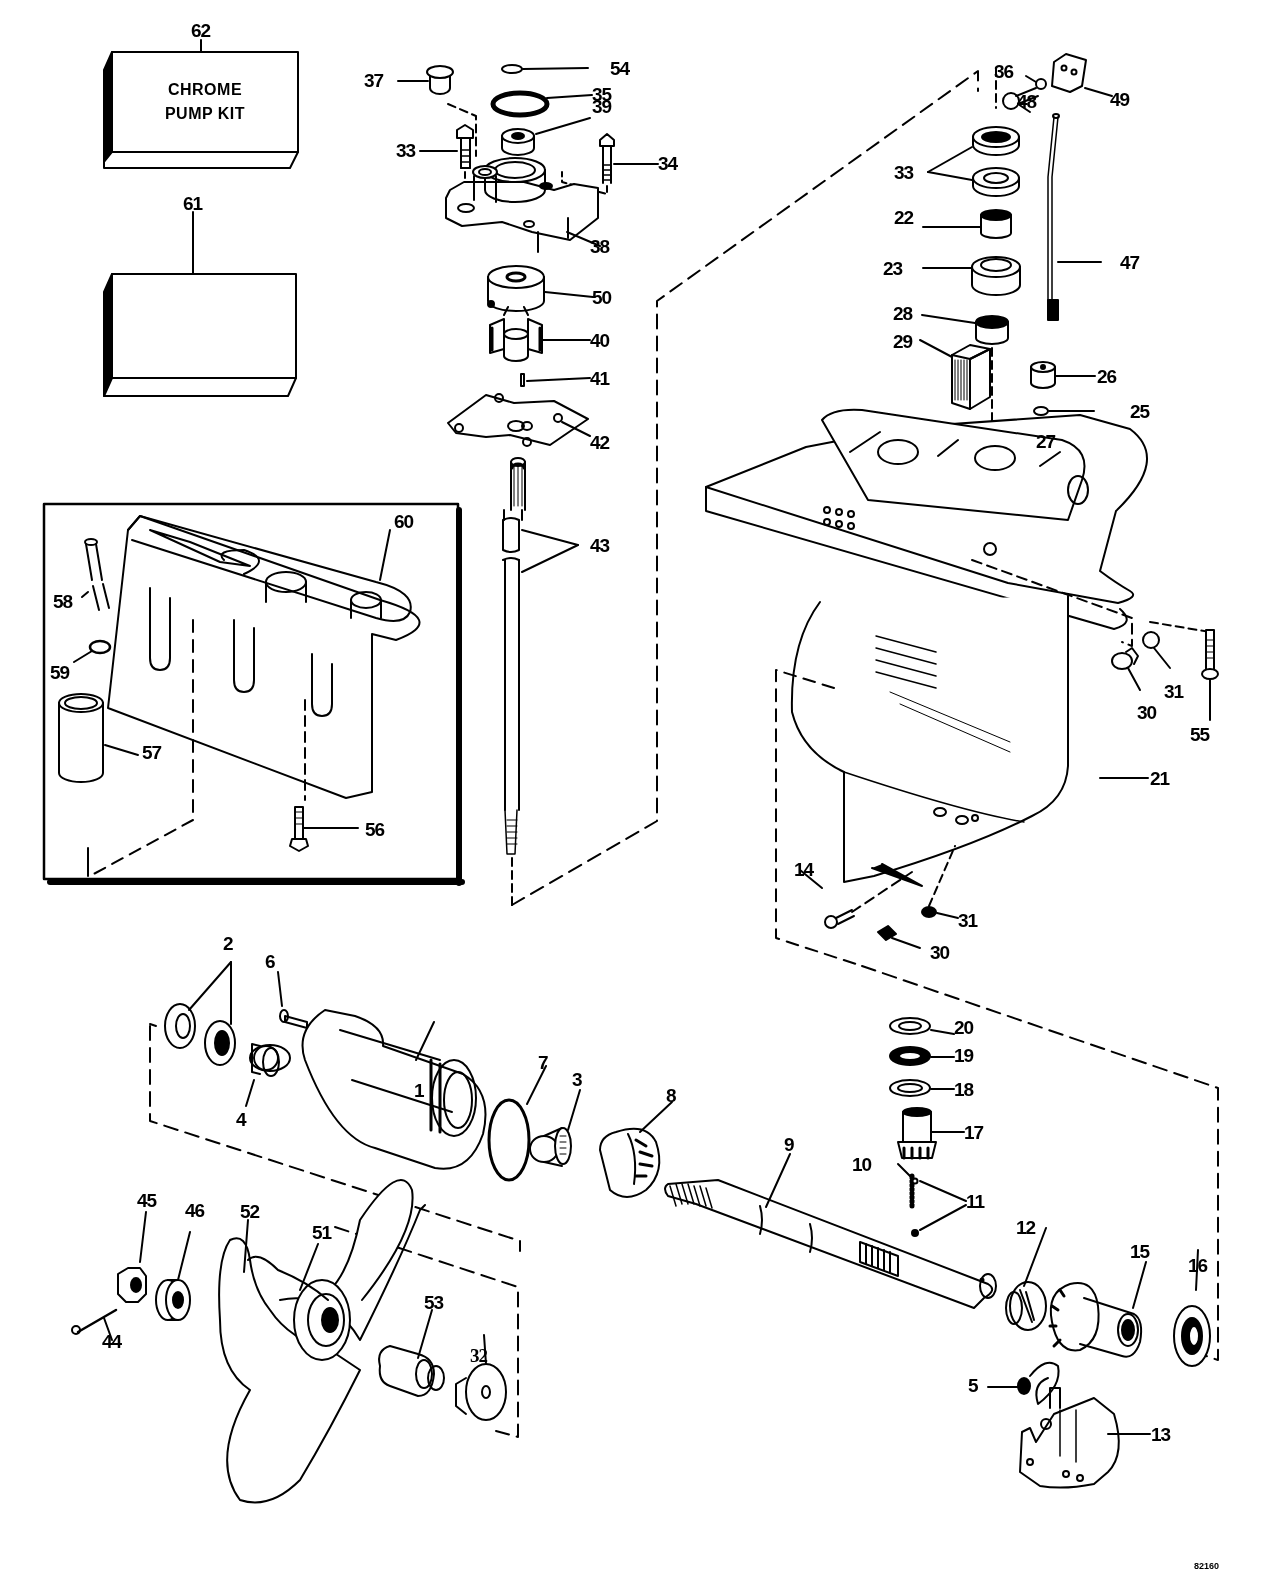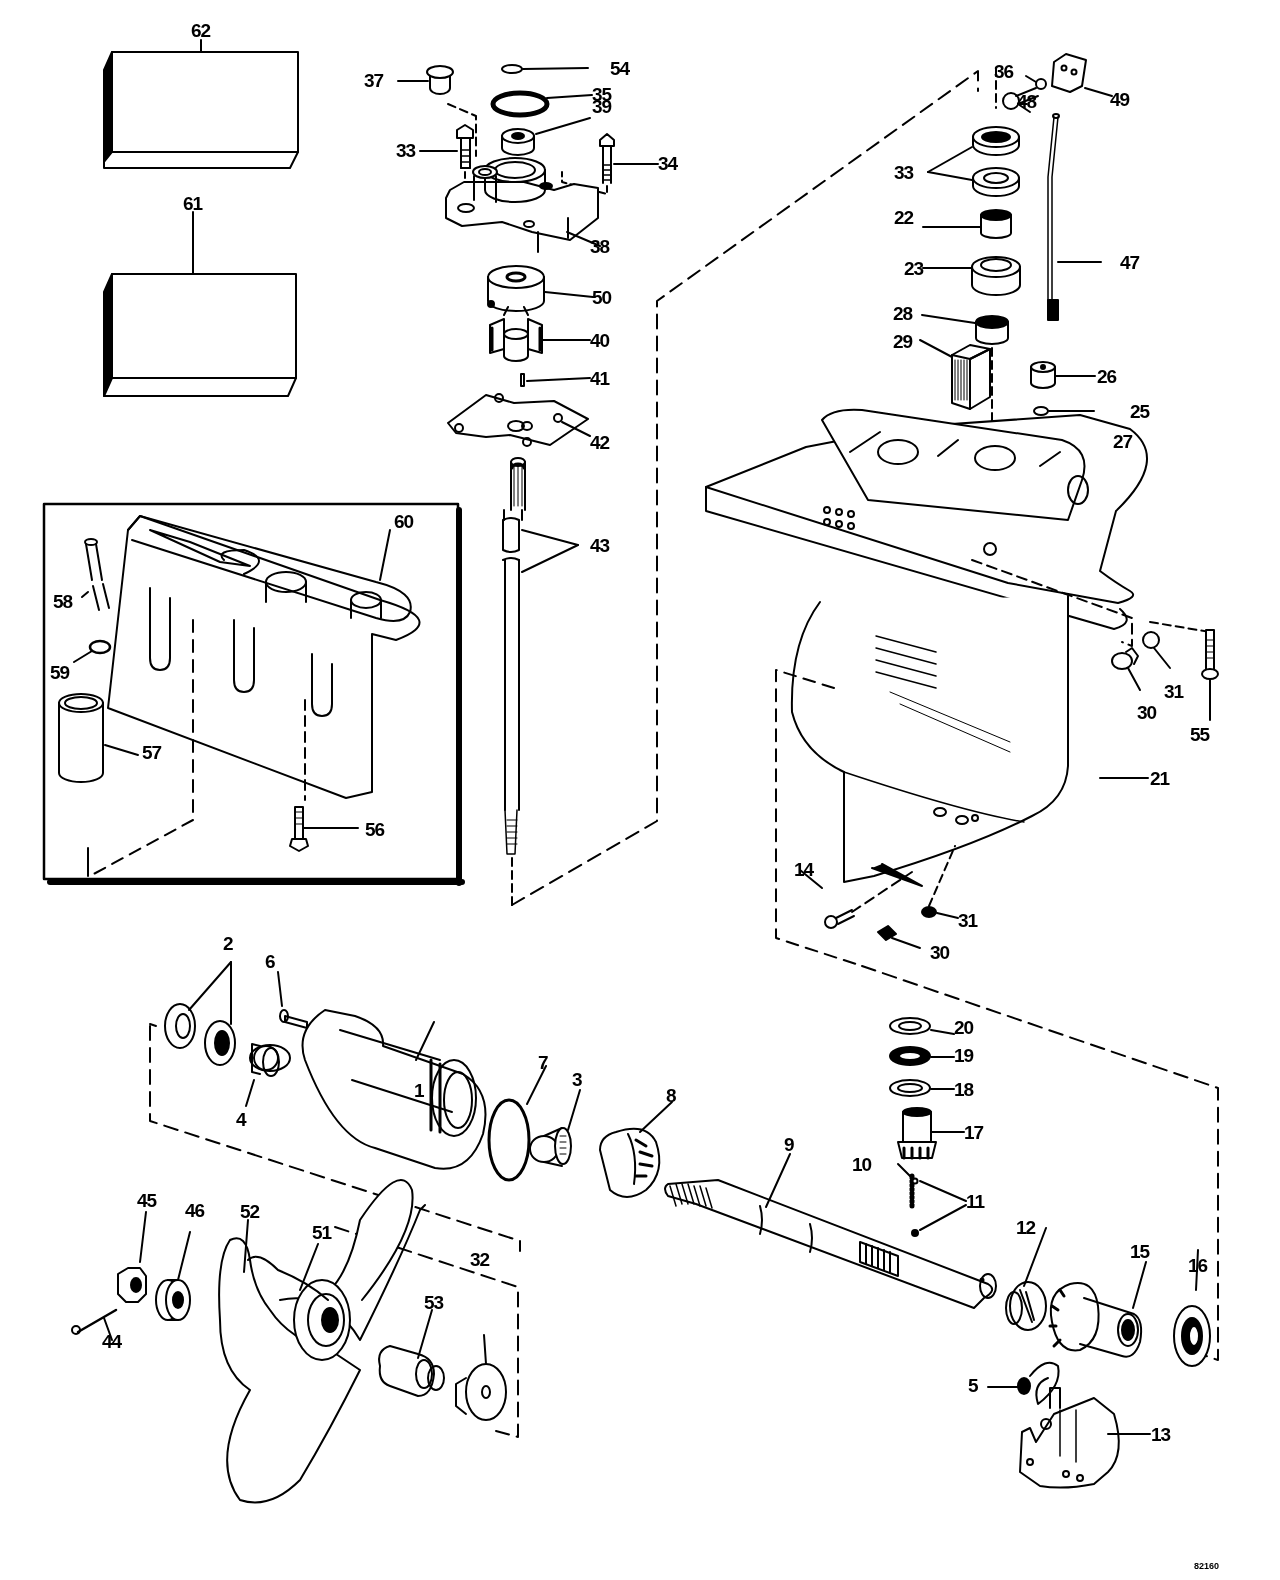--- a/index.html
+++ b/index.html
@@ -422,20 +422,24 @@
     <line x1="418" y1="1358" x2="432" y2="1310"></line>
 
     <ellipse cx="486" cy="1392" rx="20" ry="28" fill="#fff"></ellipse>
     <path d="M466 1378 l-10 6 v22 l10 8"></path>
     <ellipse cx="486" cy="1392" rx="4" ry="6"></ellipse>
     <line x1="486" y1="1364" x2="484" y2="1335"></line>
   </g>
 </svg>
 
 <div class="lbl" style="left:191px;top:21px;">62</div>
+<div class="kit-text" style="left:112px;top:78px;width:186px;">
+  <div>CHROME</div>
+  <div>PUMP KIT</div>
+</div>
 <div class="lbl" style="left:183px;top:194px;">61</div>
 
 <div class="lbl" style="left:414px;top:1081px;">1</div>
 <div class="lbl" style="left:223px;top:934px;">2</div>
 <div class="lbl" style="left:572px;top:1070px;">3</div>
 <div class="lbl" style="left:236px;top:1110px;">4</div>
 <div class="lbl" style="left:968px;tops:1376px;top:1376px;">5</div>
 <div class="lbl" style="left:265px;top:952px;">6</div>
 <div class="lbl" style="left:538px;top:1053px;">7</div>
 <div class="lbl" style="left:666px;top:1086px;">8</div>
@@ -446,32 +450,32 @@
 <div class="lbl" style="left:1151px;top:1425px;">13</div>
 <div class="lbl" style="left:794px;top:860px;">14</div>
 <div class="lbl" style="left:1130px;top:1242px;">15</div>
 <div class="lbl" style="left:1188px;top:1256px;">16</div>
 <div class="lbl" style="left:964px;top:1123px;">17</div>
 <div class="lbl" style="left:954px;top:1080px;">18</div>
 <div class="lbl" style="left:954px;top:1046px;">19</div>
 <div class="lbl" style="left:954px;top:1018px;">20</div>
 <div class="lbl" style="left:1150px;top:769px;">21</div>
 <div class="lbl" style="left:894px;top:208px;">22</div>
-<div class="lbl" style="left:904px;top:259px;text-align:center;">23</div>
+<div class="lbl" style="left:883px;top:259px;text-align:center;">23</div>
 <div class="lbl" style="left:894px;top:163px;">33</div>
 <div class="lbl" style="left:1097px;top:402px;margin-left:33px;">25</div>
 <div class="lbl" style="left:1097px;top:367px;">26</div>
-<div class="lbl" style="left:1113px;top:432px;">27</div>
+<div class="lbl" style="left:1036px;top:432px;">27</div>
 <div class="lbl" style="left:893px;top:304px;">28</div>
 <div class="lbl" style="left:893px;top:332px;">29</div>
 <div class="lbl" style="left:1137px;top:703px;">30</div>
 <div class="lbl" style="left:930px;top:943px;">30</div>
 <div class="lbl" style="left:1164px;top:682px;">31</div>
 <div class="lbl" style="left:958px;top:911px;">31</div>
-<div class="lbl" style="left:470px;top:1250px;">32</div>
+<div class="lbl" style="left:470px;top:1346px;font-family:Liberation Serif, serif;">32</div>
 <div class="lbl" style="left:396px;top:141px;">33</div>
 <div class="lbl" style="left:658px;top:154px;">34</div>
 <div class="lbl" style="left:592px;top:85px;">35</div>
 <div class="lbl" style="left:994px;top:62px;">36</div>
 <div class="lbl" style="left:364px;top:71px;">37</div>
 <div class="lbl" style="left:590px;top:237px;">38</div>
 <div class="lbl" style="left:592px;top:97px;">39</div>
 <div class="lbl" style="left:590px;top:331px;">40</div>
 <div class="lbl" style="left:590px;top:369px;">41</div>
 <div class="lbl" style="left:590px;top:433px;">42</div>

